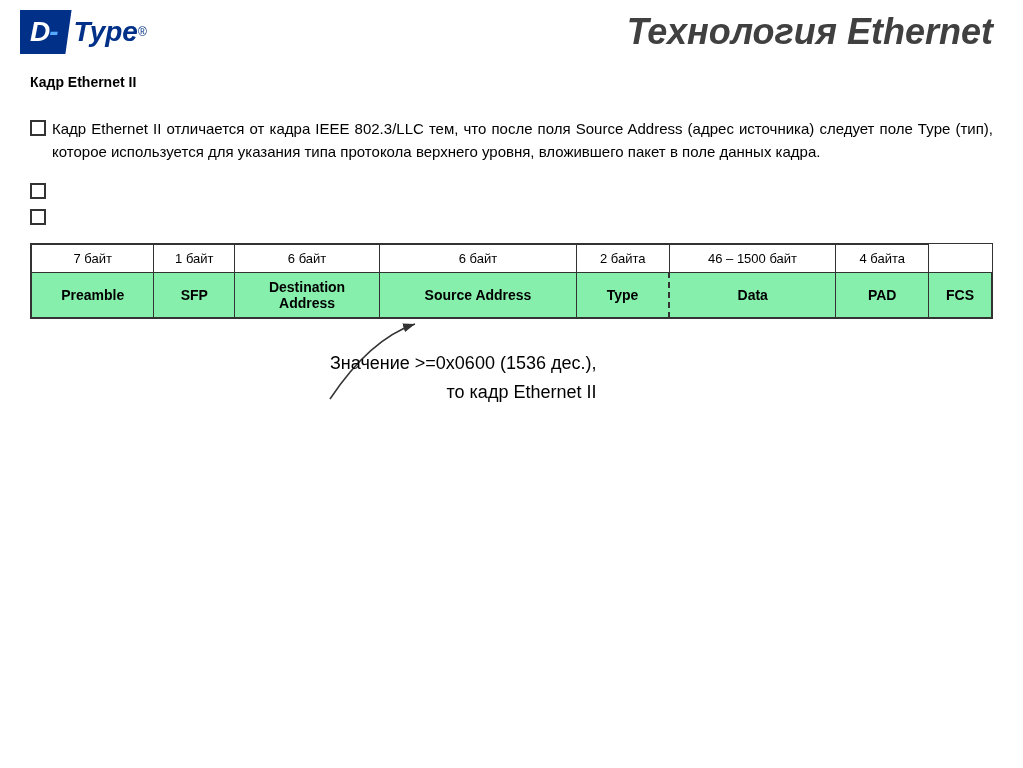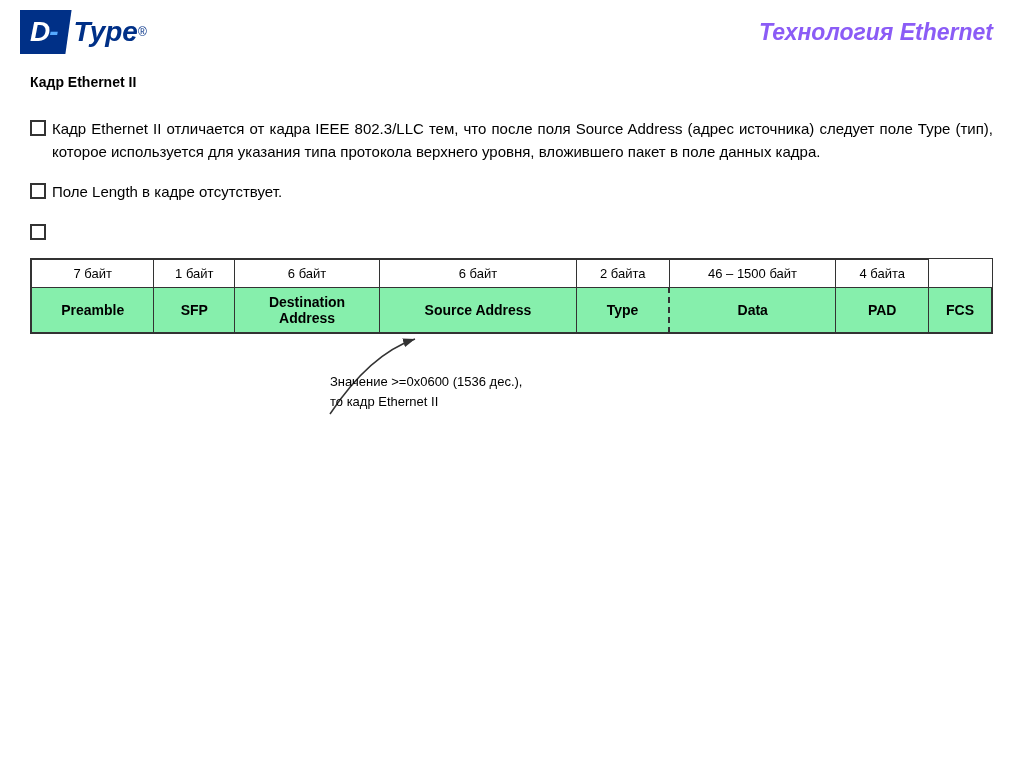--- a/index.html
+++ b/index.html
@@ -44,22 +44,22 @@
     }
 
     .logo-registered {
       color: #003087;
       font-size: 12px;
       vertical-align: super;
       font-style: normal;
     }
 
     .page-title {
-      color: #8b5cf6;
-      font-size: 23px;
+      color: #404040;
+      font-size: 36px;
       font-weight: bold;
       font-style: italic;
     }
 
     
     .content {
       padding: 15px 30px 10px 30px;
     }
 
     .section-heading {
@@ -128,23 +128,24 @@
     
     .diagram {
       position: relative;
       margin-top: 10px;
       height: 130px;
     }
 
     .annotation-box {
       position: absolute;
       left: 300px;
-      top: 28px;
-      font-size: 13px;
+      top: 20px;
+      font-size: 18px;
       line-height: 1.6;
+      text-align: right;
     }
 
     .info-box {
       position: absolute;
       left: 620px;
       top: 10px;
       border: 1px solid #333;
       padding: 8px 12px;
       font-size: 13px;
       line-height: 1.7;
@@ -178,21 +179,20 @@
 
   <div class="section-heading">Кадр Ethernet II</div>
 
   <div class="bullet-item">
     <span class="bullet-checkbox"></span>
     <span class="body-text">Кадр Ethernet II отличается от кадра IEEE 802.3/LLC тем, что после поля Source Address (адрес источника) следует поле Type (тип), которое используется для указания типа протокола верхнего уровня, вложившего пакет в поле данных кадра.</span>
   </div>
 
   <div class="bullet-item">
     <span class="bullet-checkbox"></span>
-    <span class="body-text">Поле Length в кадре отсутствует.</span>
   </div>
 
   <div class="bullet-item">
     <span class="bullet-checkbox"></span>
   </div>
 
   <div class="table-wrapper">
     <table>
       <thead>
         <tr>

